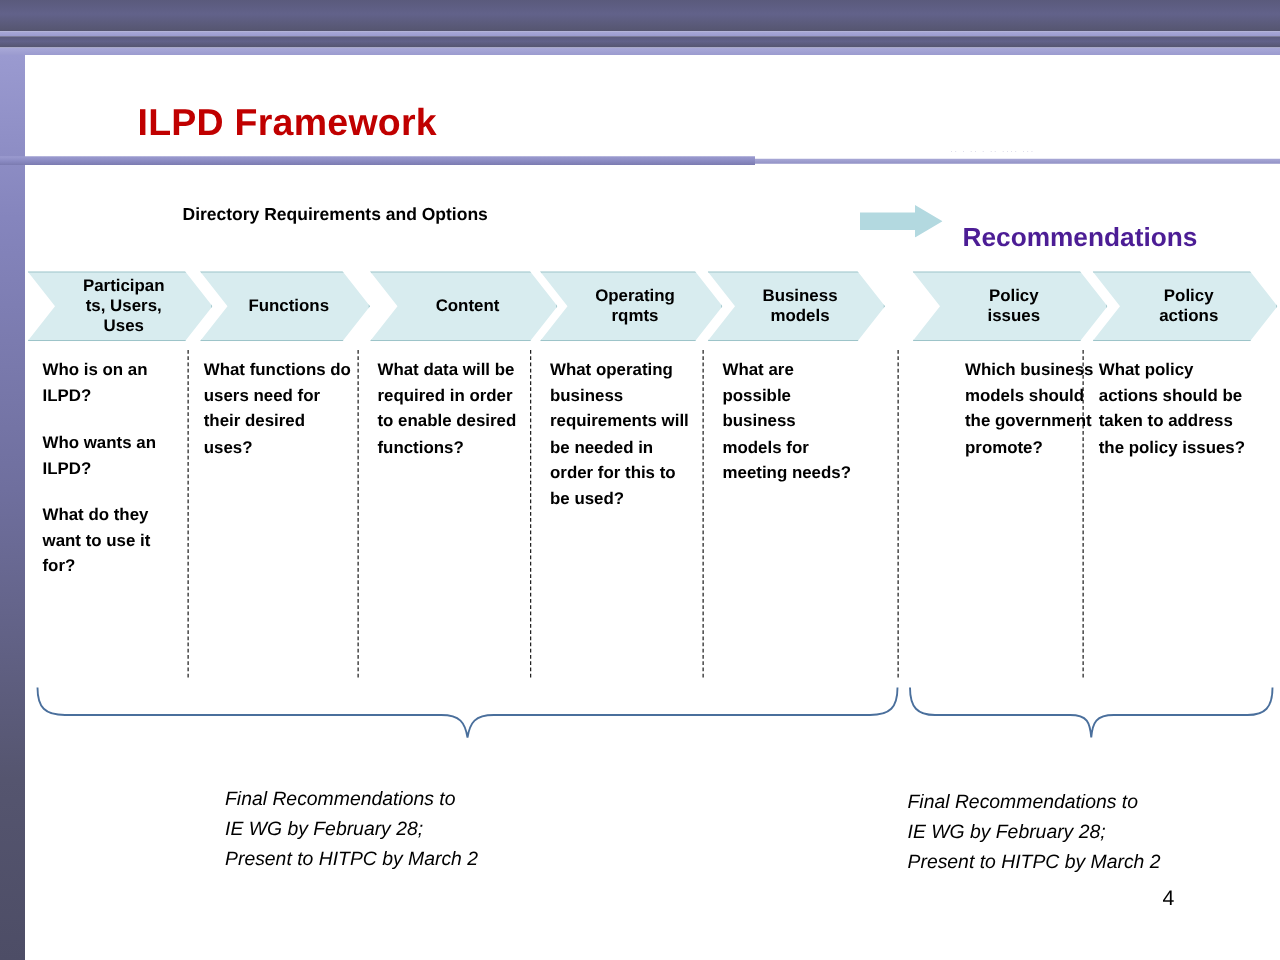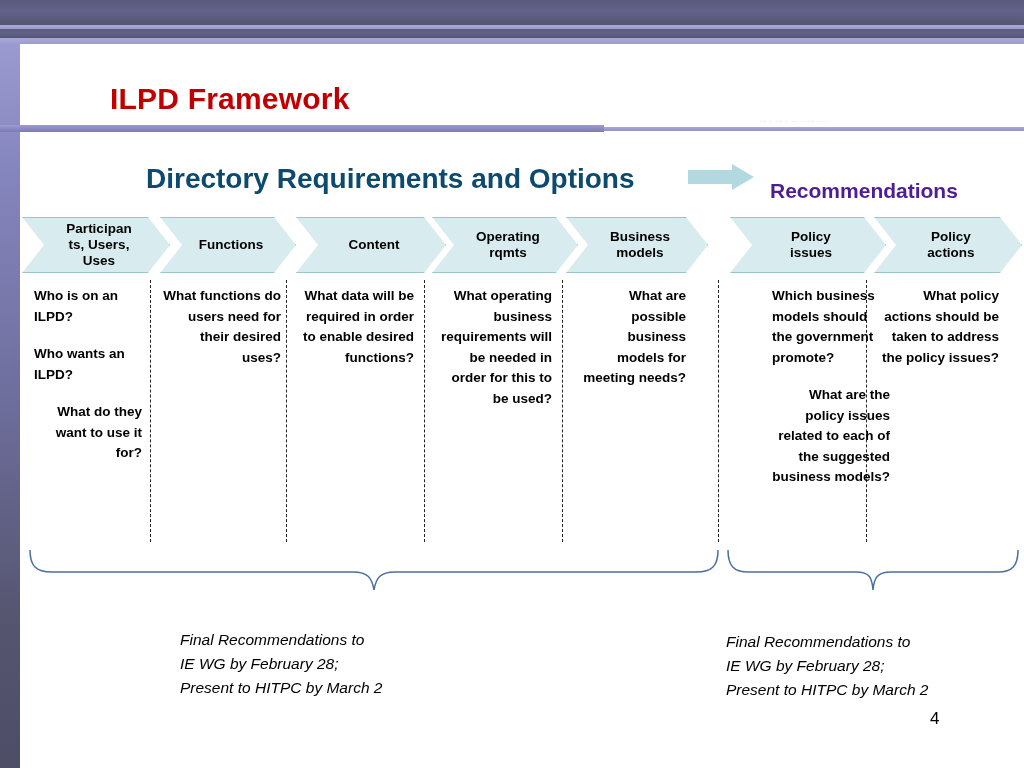--- a/index.html
+++ b/index.html
@@ -71,21 +71,21 @@
     font-size: 7px;
     color: #cfcfe4;
     letter-spacing: 1px;
     white-space: nowrap;
   }
 
   
   #heading-left {
     position: absolute;
     left: 146px; top: 163px;
-    font-size: 28px; font-weight: bold; color: #0c4a6e;
+    font-size: 14px; font-weight: bold; color: #000000;
     white-space: nowrap;
   }
   #heading-right {
     position: absolute;
     left: 770px; top: 163px;
     font-size: 21px; font-weight: bold; color: #4c1d95;
     white-space: nowrap;
     margin-top: 16px;
   }
 
@@ -133,21 +133,21 @@
   
   .col-text {
     position: absolute;
     top: 286px;
     font-size: 13.5px;
     color: #000;
     line-height: 1.52;
     font-weight: bold;
   }
   .col-text p { margin: 0 0 17px 0; }
-  .col-text p:last-child { margin-bottom: 0; text-align: right; }
+  .col-text p:last-child { margin-bottom: 0; }
 
   
   #brace-left  { position: absolute; left: 28px;  top: 548px; width: 692px; height: 44px; }
   #brace-right { position: absolute; left: 726px; top: 548px; width: 294px; height: 44px; }
 
   
   .footer-note {
     position: absolute;
     font-size: 15.5px;
     font-weight: normal;
@@ -239,21 +239,20 @@
       <p>What data will be required in order to enable desired functions?</p>
     </div>
     <div class="col-text" style="left: 440px; width: 112px;">
       <p>What operating business requirements will be needed in order for this to be used?</p>
     </div>
     <div class="col-text" style="left: 578px; width: 108px;">
       <p>What are possible business models for meeting needs?</p>
     </div>
     <div class="col-text" style="left: 772px; width: 118px;">
       <p>Which business models should the government promote?</p>
-      <p>What are the policy issues related to each of the suggested business models?</p>
     </div>
     <div class="col-text" style="left: 879px; width: 120px;">
       <p>What policy actions should be taken to address the policy issues?</p>
     </div>
   </div>
 
 <svg id="brace-left" viewBox="0 0 692 44">
   <path d="M2 2 C2 18, 8 24, 24 24 L325 24 C340 24, 344 30, 346 42 C348 30, 352 24, 367 24 L668 24 C684 24, 690 18, 690 2" fill="none" stroke="#4a6f9c" stroke-width="1.5"></path>
 </svg>
 

